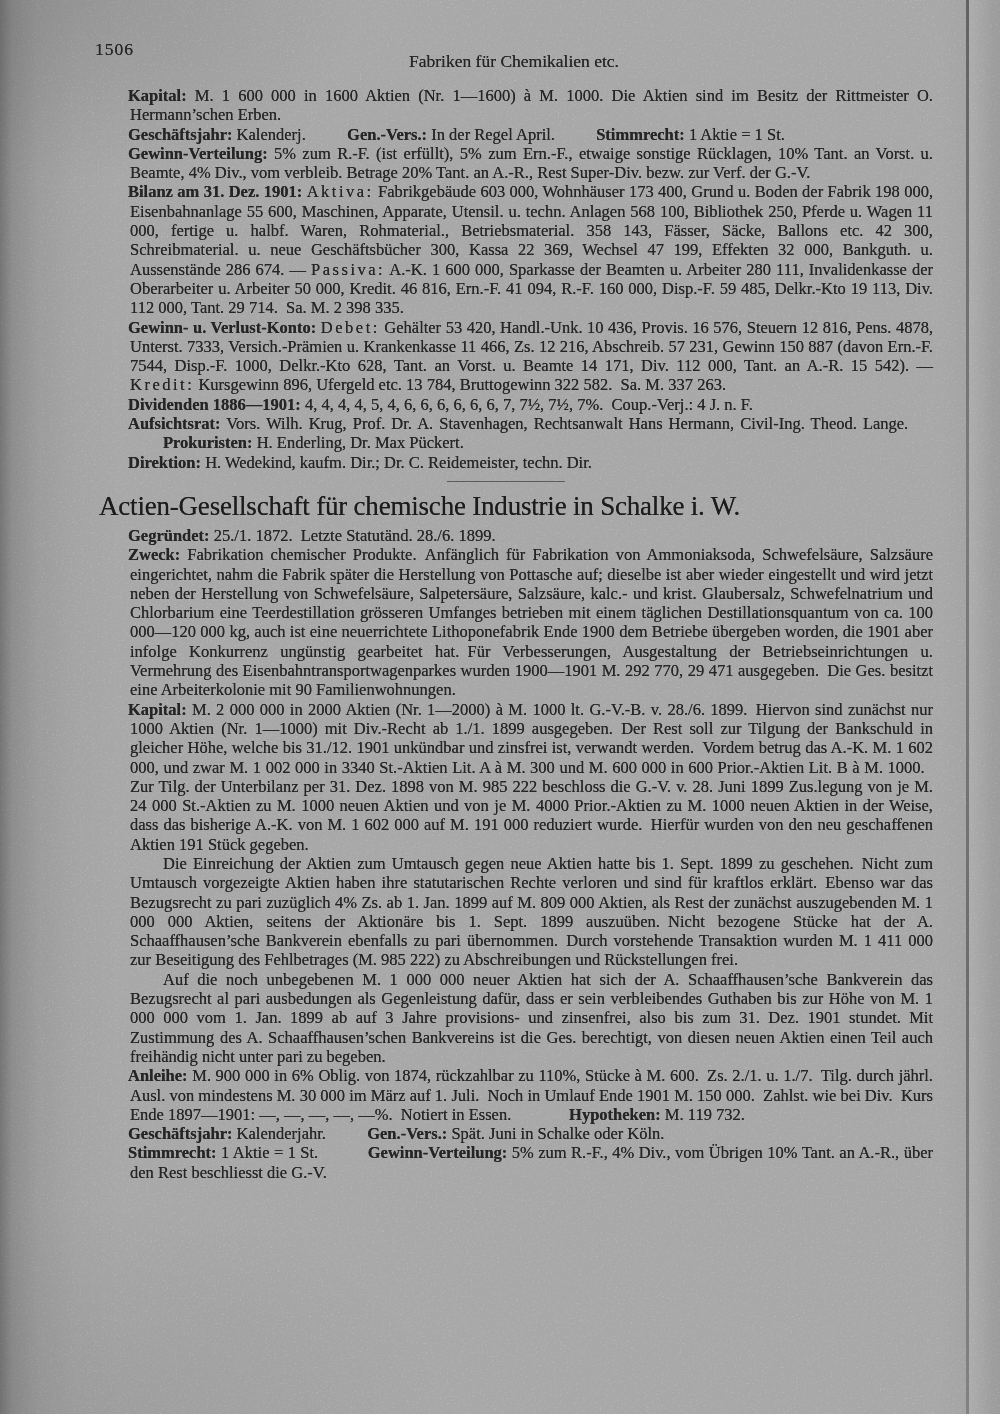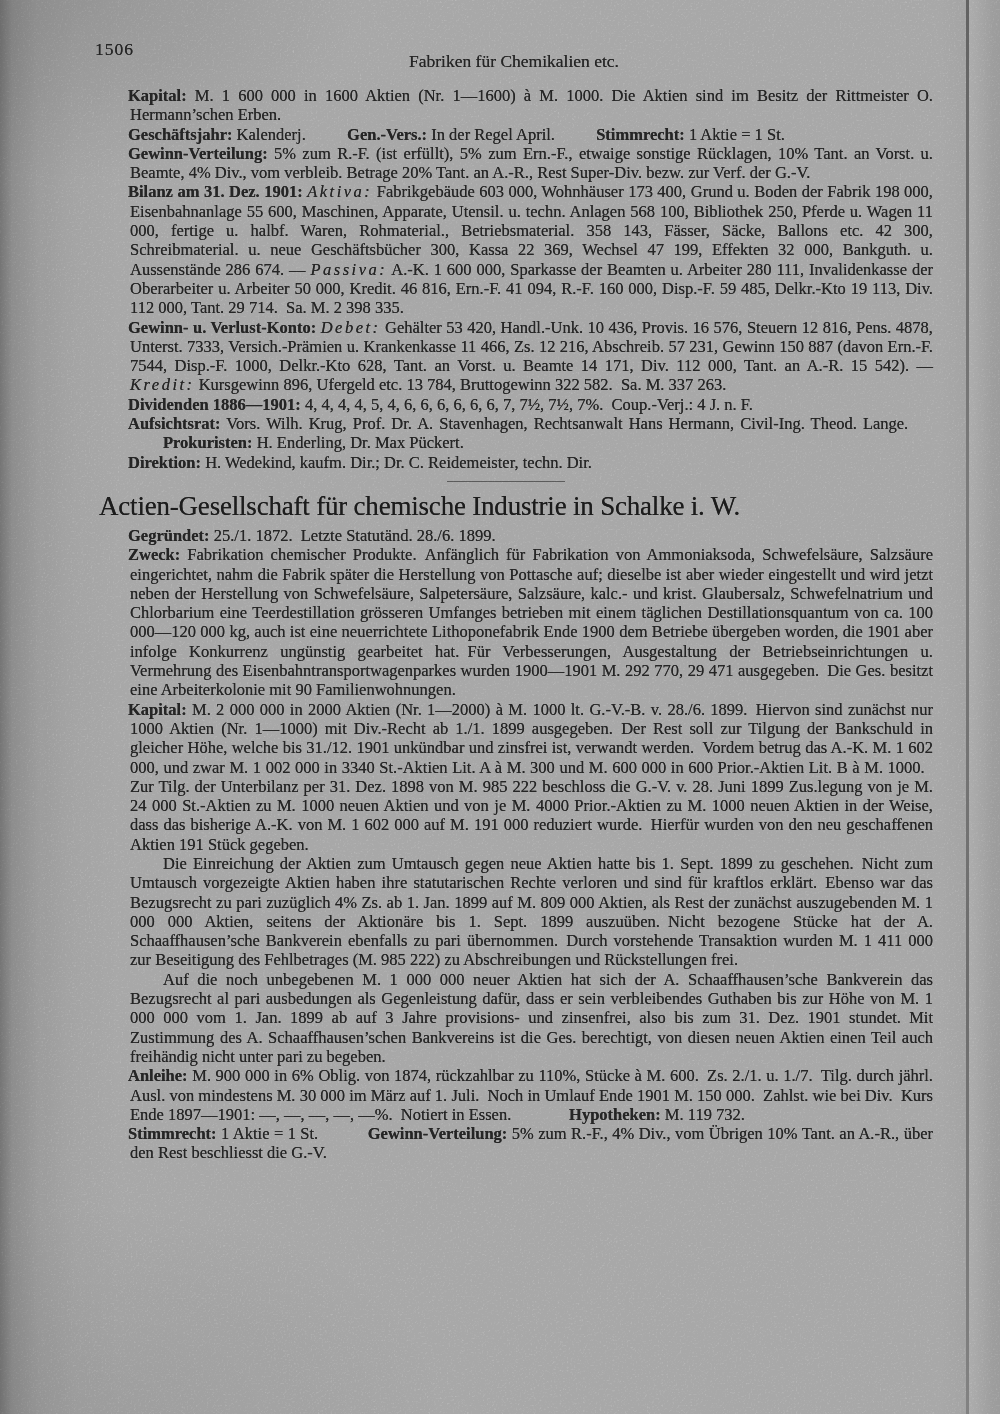--- a/index.html
+++ b/index.html
@@ -33,21 +33,21 @@
   }
   .running-head {
     position:relative; height:22px; margin-bottom:24px;
     font-size:17.5px;
   }
   .running-head .pageno { position:absolute; left:0; top:0; letter-spacing:1px; }
   .running-head .rtitle { position:absolute; left:0; right:0; top:12px; text-align:center; }
   .para { margin:0; padding-left:35px; text-indent:-35px; text-align:justify; }
   .para.inner { text-indent:33px; }
   .lbl { font-weight:700;margin-left:33px; }
-  .sperr { letter-spacing:2.5px;font-style:italic; }
+  .sperr { letter-spacing:2.5px; }
   .divider {
     width:118px; height:1px; background:#6e6e6e;
     margin:9px auto 7px 352px; border:none;
   }
   .company-title {
     font-size:27px; font-weight:400; line-height:34px;
     margin:4px 0 3px 4px; text-indent:0; padding-left:0;
     white-space:nowrap; letter-spacing:-0.2px; color:#222;
   }
 </style>
@@ -80,20 +80,21 @@
 
     <section>
       <h1 class="company-title">Actien-Gesellschaft für chemische Industrie in Schalke i. W.</h1>
       <div>
           <p class="para"><span class="lbl">Gegründet:</span><span> 25./1. 1872. Letzte Statutänd. 28./6. 1899.</span></p>
           <p class="para"><span class="lbl">Zweck:</span><span> Fabrikation chemischer Produkte. Anfänglich für Fabrikation von Ammoniaksoda, Schwefelsäure, Salzsäure eingerichtet, nahm die Fabrik später die Herstellung von Pottasche auf; dieselbe ist aber wieder eingestellt und wird jetzt neben der Herstellung von Schwefelsäure, Salpetersäure, Salzsäure, kalc.- und krist. Glaubersalz, Schwefelnatrium und Chlorbarium eine Teerdestillation grösseren Umfanges betrieben mit einem täglichen Destillationsquantum von ca. 100 000—120 000 kg, auch ist eine neuerrichtete Lithoponefabrik Ende 1900 dem Betriebe übergeben worden, die 1901 aber infolge Konkurrenz ungünstig gearbeitet hat. Für Verbesserungen, Ausgestaltung der Betriebseinrichtungen u. Vermehrung des Eisenbahntransportwagenparkes wurden 1900—1901 M. 292 770, 29 471 ausgegeben. Die Ges. besitzt eine Arbeiterkolonie mit 90 Familienwohnungen.</span></p>
           <p class="para"><span class="lbl">Kapital:</span><span> M. 2 000 000 in 2000 Aktien (Nr. 1—2000) à M. 1000 lt. G.-V.-B. v. 28./6. 1899. Hiervon sind zunächst nur 1000 Aktien (Nr. 1—1000) mit Div.-Recht ab 1./1. 1899 ausgegeben. Der Rest soll zur Tilgung der Bankschuld in gleicher Höhe, welche bis 31./12. 1901 unkündbar und zinsfrei ist, verwandt werden. Vordem betrug das A.-K. M. 1 602 000, und zwar M. 1 002 000 in 3340 St.-Aktien Lit. A à M. 300 und M. 600 000 in 600 Prior.-Aktien Lit. B à M. 1000. Zur Tilg. der Unterbilanz per 31. Dez. 1898 von M. 985 222 beschloss die G.-V. v. 28. Juni 1899 Zus.legung von je M. 24 000 St.-Aktien zu M. 1000 neuen Aktien und von je M. 4000 Prior.-Aktien zu M. 1000 neuen Aktien in der Weise, dass das bisherige A.-K. von M. 1 602 000 auf M. 191 000 reduziert wurde. Hierfür wurden von den neu geschaffenen Aktien 191 Stück gegeben.</span></p>
           <p class="para inner"><span>Die Einreichung der Aktien zum Umtausch gegen neue Aktien hatte bis 1. Sept. 1899 zu geschehen. Nicht zum Umtausch vorgezeigte Aktien haben ihre statutarischen Rechte verloren und sind für kraftlos erklärt. Ebenso war das Bezugsrecht zu pari zuzüglich 4% Zs. ab 1. Jan. 1899 auf M. 809 000 Aktien, als Rest der zunächst auszugebenden M. 1 000 000 Aktien, seitens der Aktionäre bis 1. Sept. 1899 auszuüben. Nicht bezogene Stücke hat der A. Schaaffhausen’sche Bankverein ebenfalls zu pari übernommen. Durch vorstehende Transaktion wurden M. 1 411 000 zur Beseitigung des Fehlbetrages (M. 985 222) zu Abschreibungen und Rückstellungen frei.</span></p>
           <p class="para inner"><span>Auf die noch unbegebenen M. 1 000 000 neuer Aktien hat sich der A. Schaaffhausen’sche Bankverein das Bezugsrecht al pari ausbedungen als Gegenleistung dafür, dass er sein verbleibendes Guthaben bis zur Höhe von M. 1 000 000 vom 1. Jan. 1899 ab auf 3 Jahre provisions- und zinsenfrei, also bis zum 31. Dez. 1901 stundet. Mit Zustimmung des A. Schaaffhausen’schen Bankvereins ist die Ges. berechtigt, von diesen neuen Aktien einen Teil auch freihändig nicht unter pari zu begeben.</span></p>
           <p class="para"><span class="lbl">Anleihe:</span><span> M. 900 000 in 6% Oblig. von 1874, rückzahlbar zu 110%, Stücke à M. 600. Zs. 2./1. u. 1./7. Tilg. durch jährl. Ausl. von mindestens M. 30 000 im März auf 1. Juli. Noch in Umlauf Ende 1901 M. 150 000. Zahlst. wie bei Div. Kurs Ende 1897—1901: —, —, —, —, —%. Notiert in Essen.  </span><span class="lbl">Hypotheken:</span><span> M. 119 732.</span></p>
+          <p class="para"><span class="lbl">Geschäftsjahr:</span><span> Kalenderjahr. </span><span class="lbl">Gen.-Vers.:</span><span> Spät. Juni in Schalke oder Köln.</span></p>
           <p class="para"><span class="lbl">Stimmrecht:</span><span> 1 Aktie = 1 St. </span><span class="lbl">Gewinn-Verteilung:</span><span> 5% zum R.-F., 4% Div., vom Übrigen 10% Tant. an A.-R., über den Rest beschliesst die G.-V.</span></p>
         </div>
     </section>
 
   </div>
 
   <svg class="grain" width="1000" height="1414" xmlns="http://www.w3.org/2000/svg" aria-hidden="true">
     <filter id="paperNoise">
       <feTurbulence type="fractalNoise" baseFrequency="0.55" numOctaves="2" stitchTiles="stitch"></feTurbulence>
       <feColorMatrix type="matrix" values="0 0 0 0 0  0 0 0 0 0  0 0 0 0 0  0.7 0.7 0.7 0 0"></feColorMatrix>

